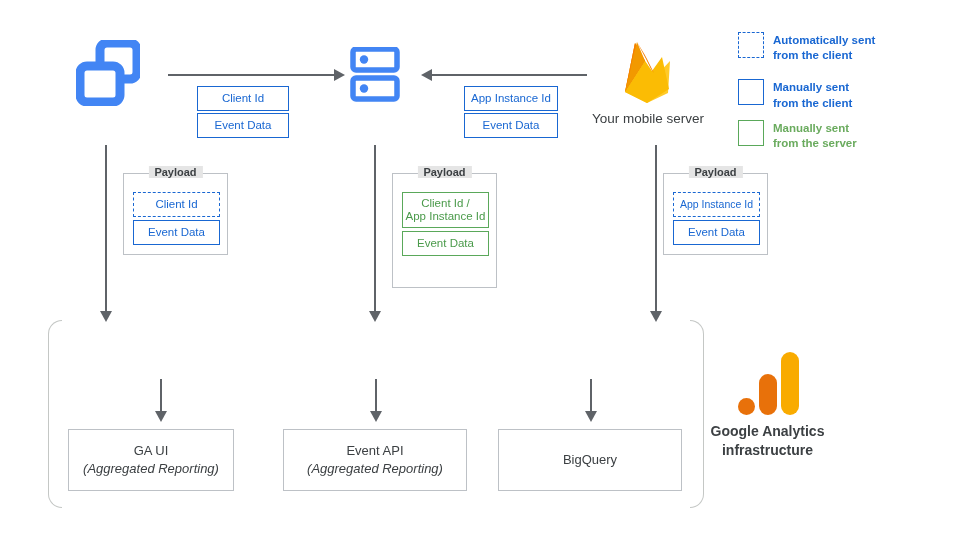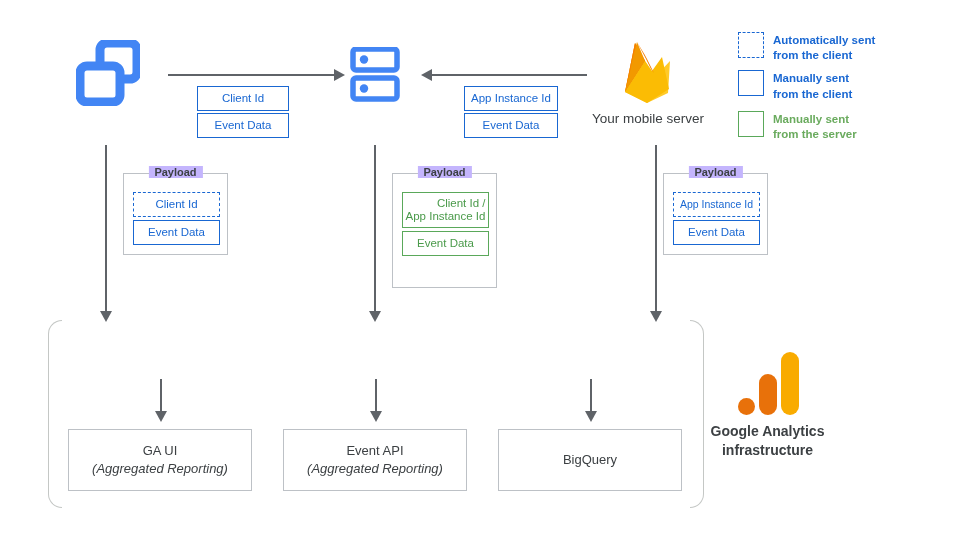--- a/index.html
+++ b/index.html
@@ -31,21 +31,21 @@
 
   
   .payload{
     box-sizing:border-box;
     border:1px solid #bdc1c6;
     background:#fff;
   }
   .payload-title{
     position:absolute;
     top:-8px;left:50%;transform:translateX(-50%);
-    background:#c4b5fd;padding:0 6px;
+    background:#e5e5e5;padding:0 6px;
     font-size:11px;font-weight:bold;color:#3c4043;white-space:nowrap;
   }
 
   
   .lightbox{
     box-sizing:border-box;
     border:1px solid #bdc1c6;background:#fff;
     display:flex;flex-direction:column;
     align-items:center;justify-content:center;
     color:#3c4043;font-size:13px;line-height:1.35;text-align:center;
@@ -154,33 +154,33 @@
   <div class="abs head-down" style="left:649.5px;top:311px;"></div>
 
   <div class="abs payload" style="left:123px;top:173px;width:105px;height:82px;">
     <div class="payload-title">Payload</div>
     <div class="abs databox dashed" style="left:9px;top:18px;width:87px;height:25px;">Client Id</div>
     <div class="abs databox" style="left:9px;top:46px;width:87px;height:25px;">Event Data</div>
   </div>
 
   <div class="abs payload" style="left:392px;top:173px;width:105px;height:115px;">
     <div class="payload-title">Payload</div>
-    <div class="abs databox green" style="left:9px;top:18px;width:87px;height:36px;white-space:pre-line;text-align:right;">Client Id /
+    <div class="abs databox green" style="left:9px;top:18px;width:87px;height:36px;white-space:pre-line;">Client Id /
 App Instance Id</div>
     <div class="abs databox green" style="left:9px;top:57px;width:87px;height:25px;">Event Data</div>
   </div>
 
   <div class="abs payload" style="left:663px;top:173px;width:105px;height:82px;">
     <div class="payload-title">Payload</div>
     <div class="abs databox dashed" style="left:9px;top:18px;width:87px;height:25px;font-size:10.5px;">App Instance Id</div>
     <div class="abs databox" style="left:9px;top:46px;width:87px;height:25px;">Event Data</div>
   </div>
 
   <div class="abs" style="left:738px;top:32px;width:200px;">
-    <div class="legend-row" style="margin-bottom:7px;">
+    <div class="legend-row" style="margin-bottom:16px;">
       <div class="legend-swatch dashed"></div>
       <div class="legend-text">Automatically sent
 from the client</div>
     </div>
     <div class="legend-row" style="margin-bottom:9px;">
       <div class="legend-swatch"></div>
       <div class="legend-text">Manually sent
 from the client</div>
     </div>
     <div class="legend-row">
@@ -196,21 +196,21 @@
 
   <div class="abs arrow-v" style="left:159.8px;top:379px;height:34px;"></div>
   <div class="abs head-down" style="left:154.5px;top:411px;"></div>
 
   <div class="abs arrow-v" style="left:374.8px;top:379px;height:34px;"></div>
   <div class="abs head-down" style="left:369.5px;top:411px;"></div>
 
   <div class="abs arrow-v" style="left:589.8px;top:379px;height:34px;"></div>
   <div class="abs head-down" style="left:584.5px;top:411px;"></div>
 
-  <div class="abs lightbox" style="left:68px;top:429px;width:184px;height:62px;">
+  <div class="abs lightbox" style="left:68px;top:429px;width:166px;height:62px;">
     <div>GA UI</div>
     <div class="sub">(Aggregated Reporting)</div>
   </div>
 
   <div class="abs lightbox" style="left:283px;top:429px;width:184px;height:62px;">
     <div>Event API</div>
     <div class="sub">(Aggregated Reporting)</div>
   </div>
 
   <div class="abs lightbox" style="left:498px;top:429px;width:184px;height:62px;">

